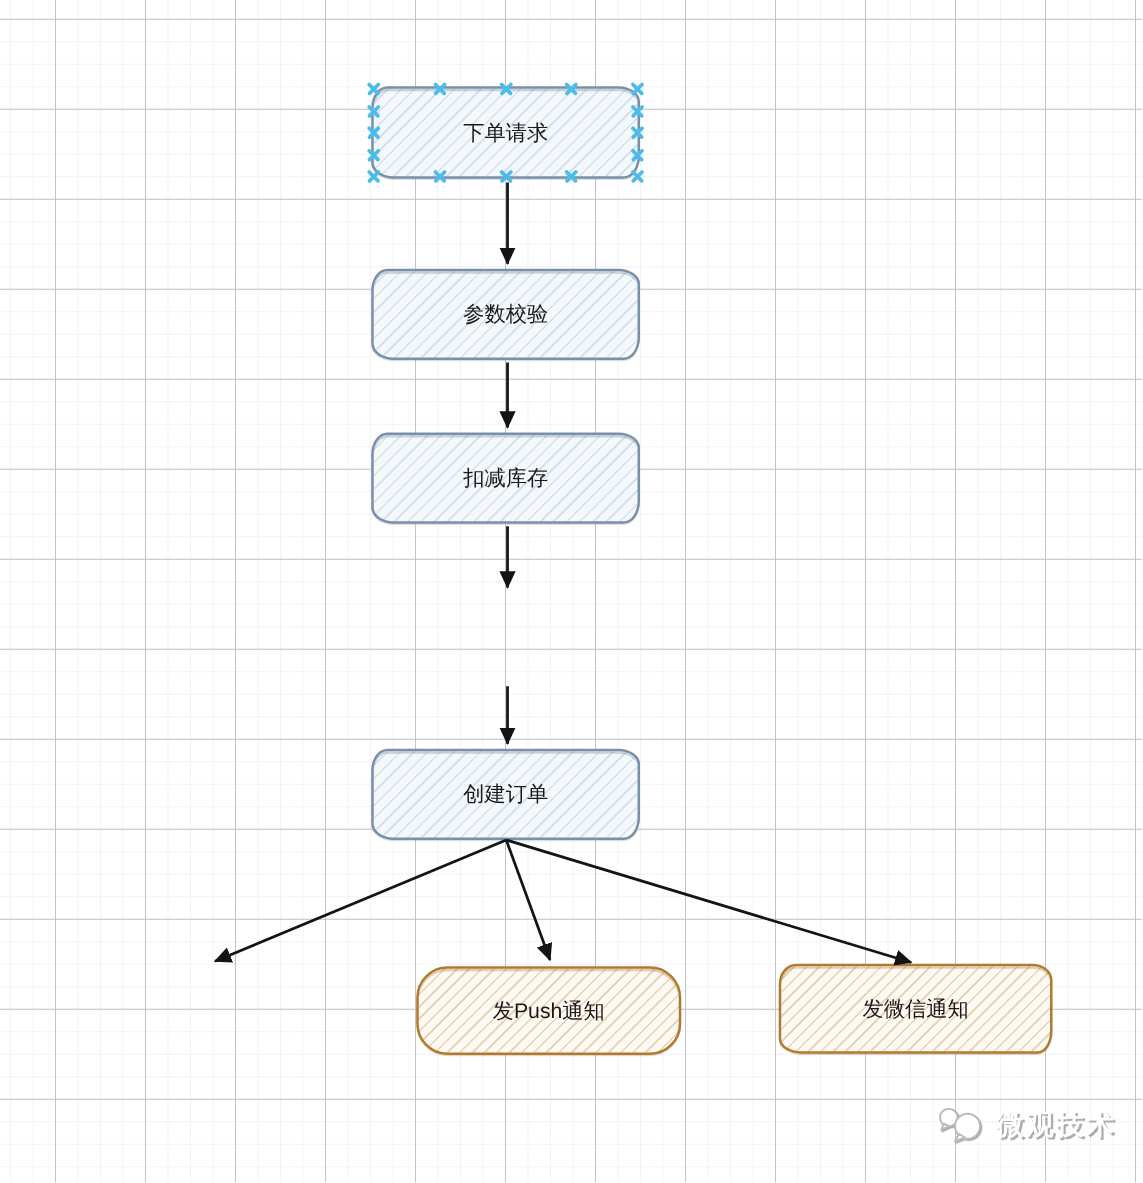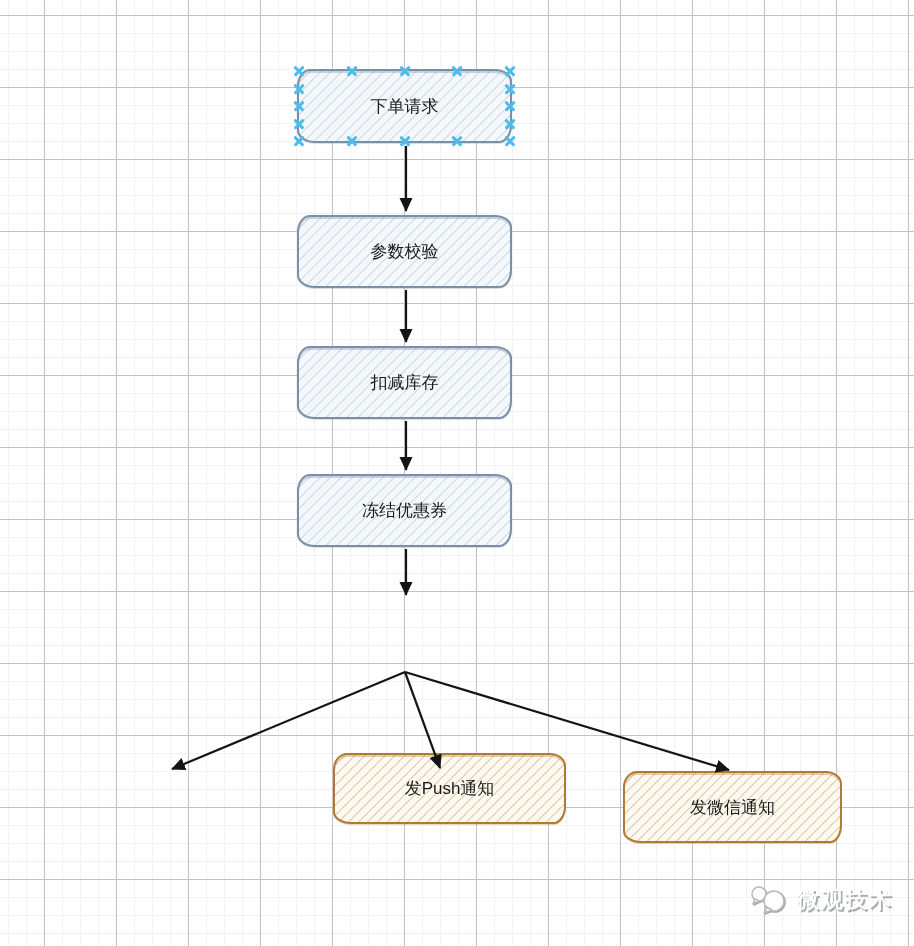--- a/index.html
+++ b/index.html
@@ -101,27 +101,27 @@
   </div>
 
   <div class="node blue" style="left:297px;top:346px;width:215px;height:73px;">
     <span class="label">扣减库存</span>
   </div>
 
   <div class="node blue" style="left:297px;top:215px;width:215px;height:73px;">
     <span class="label">参数校验</span>
   </div>
 
-  <div class="node blue" style="left:297px;top:474px;width:215px;height:73px;">
-    <span class="label">冻结优惠券</span>
+
+  <div class="node blue" style="left:297px;top:599px;width:215px;height:73px;">
+    <span class="label">创建订单</span>
   </div>
 
 
-
-  <div class="node orange" style="left:333px;top:753px;width:233px;height:71px;">
+  <div class="node orange" style="left:333px;top:773px;width:212px;height:71px;border-radius:25px;">
     <span class="label">发Push通知</span>
   </div>
 
   <div class="node orange" style="left:623px;top:771px;width:219px;height:72px;">
     <span class="label">发微信通知</span>
   </div>
 
   <svg class="edges" width="914" height="946" viewBox="0 0 914 946">
     <defs>
       <marker id="ah" markerUnits="userSpaceOnUse" markerWidth="16" markerHeight="15" refX="13" refY="6.5" orient="auto">

